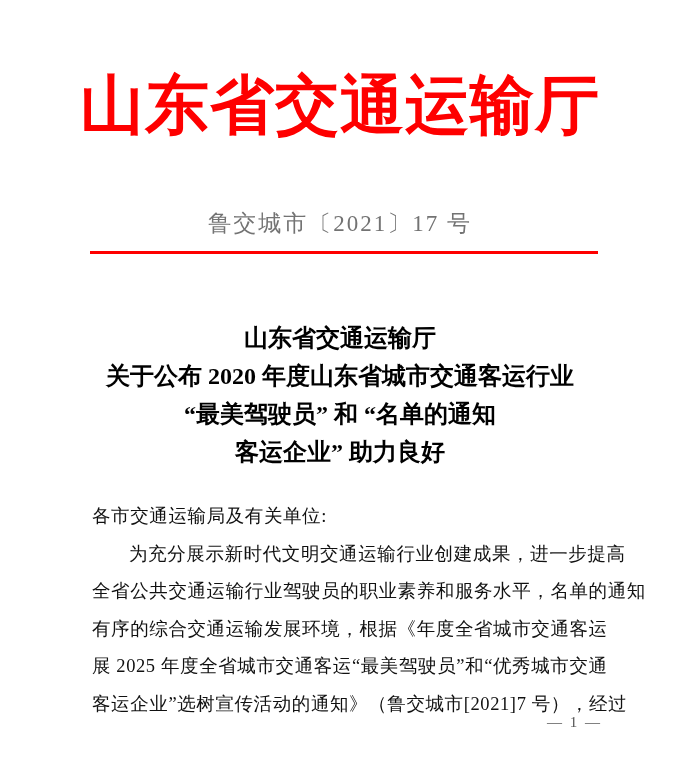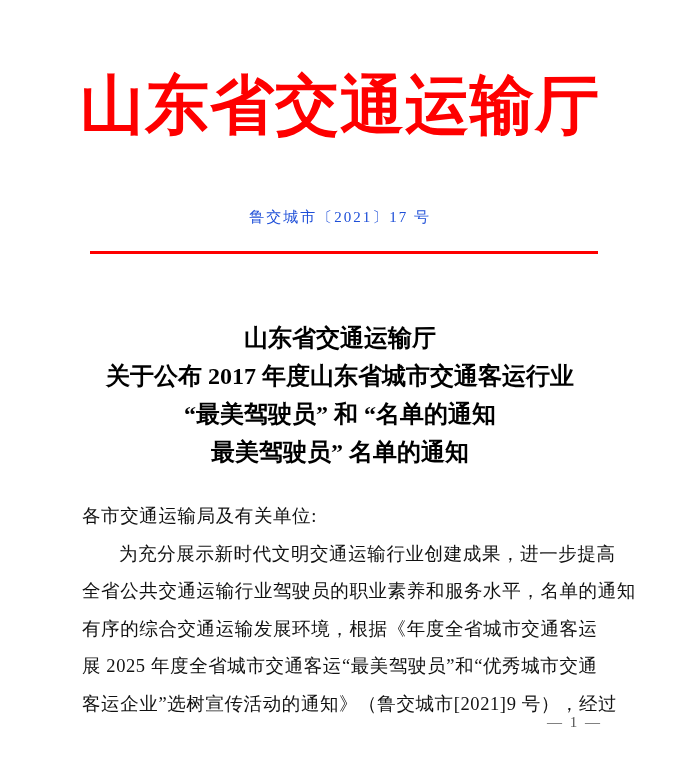--- a/index.html
+++ b/index.html
@@ -27,24 +27,24 @@
     letter-spacing: 1px;
     white-space: nowrap;
     line-height: 1.3;
   }
   .doc-number {
     position: absolute;
     top: 208px;
     left: 0;
     right: 0;
     text-align: center;
-    font-size: 15px;
+    font-size: 23px;
     letter-spacing: 2px;
     white-space: nowrap;
-    color: #1d4ed8;
+    color: #737373;
   }
   .red-divider {
     position: absolute;
     top: 251px;
     left: 90px;
     width: 508px;
     height: 3px;
   }
   .notice-title {
     position: absolute;
@@ -56,21 +56,21 @@
     font-size: 24px;
     line-height: 38px;
     color: #000;
   }
   .notice-title .title-line {
     white-space: nowrap;
   }
   .body-text {
     position: absolute;
     top: 498px;
-    left: 82px;
+    left: 92px;
     width: 515px;
     font-size: 18.5px;
     line-height: 37.5px;
     letter-spacing: 0.6px;
     color: #111;
   }
   .body-text .line {
     white-space: nowrap;
   }
   .body-text .indent {
@@ -92,29 +92,29 @@
 <div class="page">
 
   <div class="banner" style="color: rgb(254, 0, 0);">山东省交通运输厅</div>
 
   <div class="doc-number">鲁交城市〔2021〕17 号</div>
 
   <div class="red-divider" style="background: rgb(254, 0, 0);"></div>
 
   <div class="notice-title">
     <div class="title-line">山东省交通运输厅</div>
-    <div class="title-line">关于公布 2017 年度山东省城市交通客运行业</div>
+    <div class="title-line">关于公布 2020 年度山东省城市交通客运行业</div>
     <div class="title-line">“最美驾驶员” 和 “名单的通知</div>
-    <div class="title-line">最美驾驶员” 名单的通知</div>
+    <div class="title-line">客运企业” 助力良好</div>
   </div>
 
   <div class="body-text">
     <div class="line">各市交通运输局及有关单位:</div>
     <div class="line indent">为充分展示新时代文明交通运输行业创建成果，进一步提高</div>
     <div class="line">全省公共交通运输行业驾驶员的职业素养和服务水平，名单的通知</div>
     <div class="line">有序的综合交通运输发展环境，根据《年度全省城市交通客运</div>
     <div class="line">展 2025 年度全省城市交通客运“最美驾驶员”和“优秀城市交通</div>
-    <div class="line">客运企业”选树宣传活动的通知》（鲁交城市[2021]9 号），经过</div>
+    <div class="line">客运企业”选树宣传活动的通知》（鲁交城市[2021]7 号），经过</div>
   </div>
 
   <div class="page-footer">— 1 —</div>
 
 </div>
 
 </body></html>

